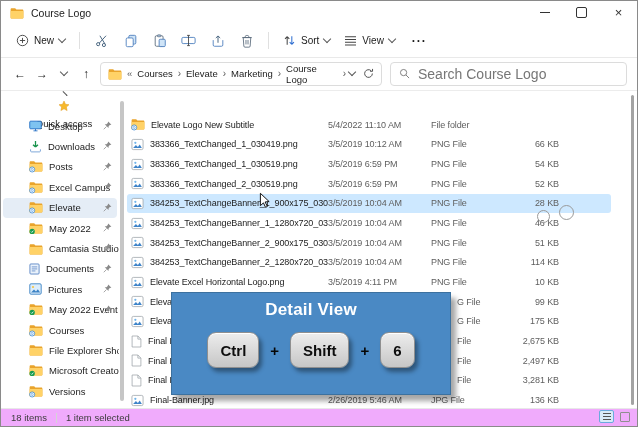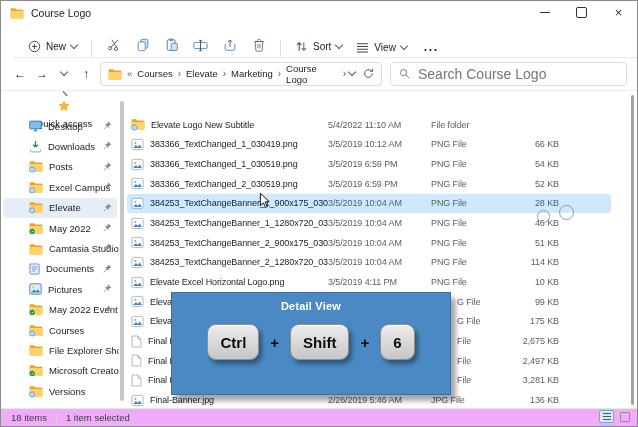--- a/index.html
+++ b/index.html
@@ -8,21 +8,21 @@
   
   .titlebar{position:absolute;top:0;left:0;right:0;height:23px;display:flex;align-items:center;padding-left:9px;}
   .title-text{font-size:10.5px;color:#1b1b1b;margin-left:7px;}
   .win-controls{position:absolute;right:0;top:0;height:23px;display:flex;}
   .wc{width:37px;height:100%;display:flex;align-items:center;justify-content:center;color:#333;}
   .wc .minus{width:10px;height:1px;background:#333;}
   .wc .sq{width:9px;height:9px;border:1px solid #333;border-radius:2px;}
   .wc .x{font-size:13px;line-height:1;color:#333;}
 
   
-  .toolbar{position:absolute;top:23px;left:12px;right:0;height:33px;display:flex;align-items:flex-end;padding:0 8px;border-bottom:1px solid #e9e9e9;}
+  .toolbar{position:absolute;top:23px;left:0;right:0;height:33px;display:flex;align-items:center;padding:0 8px;border-bottom:1px solid #e9e9e9;}
   .tbtn{display:flex;align-items:center;gap:5px;padding:4px 7px;border-radius:4px;color:#1b1b1b;font-size:10px;}
   .ticon{display:flex;align-items:center;justify-content:center;width:29px;height:24px;}
   .tsep{width:1px;height:17px;background:#e0e0e0;margin:0 7px;}
   .more-dots{font-size:12px;font-weight:bold;color:#1b1b1b;letter-spacing:1px;padding:0 10px;}
   .cv{display:inline-block;width:5px;height:5px;border-right:1px solid #5a5a5a;border-bottom:1px solid #5a5a5a;}
   .cv-down{transform:rotate(45deg);margin-top:-3px;}
   .cv-up{transform:rotate(-135deg);margin-top:3px;}
 
   
   .addr{position:absolute;top:56px;left:0;right:0;height:34px;display:flex;align-items:center;padding:0 8px;border-bottom:1px solid #ececec;box-sizing:border-box;}
@@ -72,21 +72,21 @@
   .status{position:absolute;bottom:0;left:0;right:0;height:17px;border-top:1px solid #e8e8e8;display:flex;align-items:center;padding-left:10px;gap:9px;font-size:9.5px;color:#3c3c3c;background:#f0abfc;}
   .status .div{width:1px;height:10px;background:#d5d5d5;}
   .view-toggles{position:absolute;right:5px;top:1px;display:flex;gap:3px;}
   .vt{width:15px;height:13px;display:flex;align-items:center;justify-content:center;box-sizing:border-box;border-radius:2px;}
   .vt.active{background:#d9eaf8;border:1px solid #6aaade;}
   .vt .lines{width:8px;height:7px;background:repeating-linear-gradient(#555 0 1px,transparent 1px 3px);}
   .vt .osq{width:8px;height:8px;border:1px solid #8f8f8f;border-radius:1px;}
 
   
   .overlay{position:absolute;left:170px;top:291px;width:280px;height:103px;border:1px solid #3c719f;box-shadow:5px 6px 5px rgba(0,0,0,.35);box-sizing:border-box;z-index:5;}
-  .ov-title{text-align:center;color:#fff;font-size:11px;font-weight:600;margin-top:7px;letter-spacing:.2px;}
+  .ov-title{text-align:center;color:#fff;font-size:17px;font-weight:600;margin-top:7px;letter-spacing:.2px;}
   .keysrow{display:flex;align-items:center;justify-content:center;gap:11px;margin-top:12px;}
   .key{display:flex;align-items:center;justify-content:center;min-width:34px;height:36px;padding:0 12px;background:linear-gradient(#ededed,#c6c6c6);border:1px solid #8f8f8f;border-radius:9px;box-shadow:3px 4px 4px rgba(0,0,0,.38),inset 0 1px 0 #fff;font-size:15px;font-weight:bold;color:#0d0d0d;box-sizing:border-box;}
   .plus{font-size:15px;font-weight:bold;color:#060606;}
 
   
   .cursor{position:absolute;left:258px;top:191px;z-index:6;}
   .click-circle{position:absolute;border:1px solid #9a9a9a;border-radius:50%;z-index:4;}
   .cc1{left:536px;top:209px;width:11px;height:11px;}
   .cc2{left:558px;top:204px;width:13px;height:13px;}
 </style>

